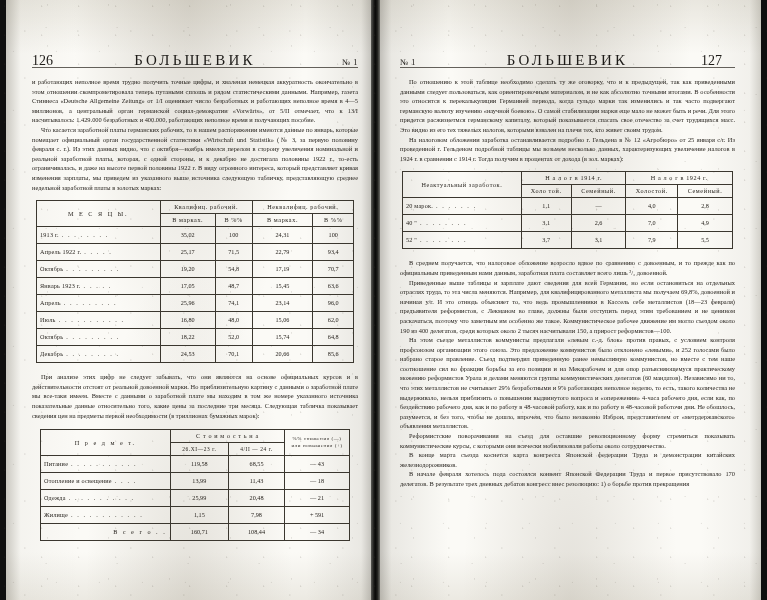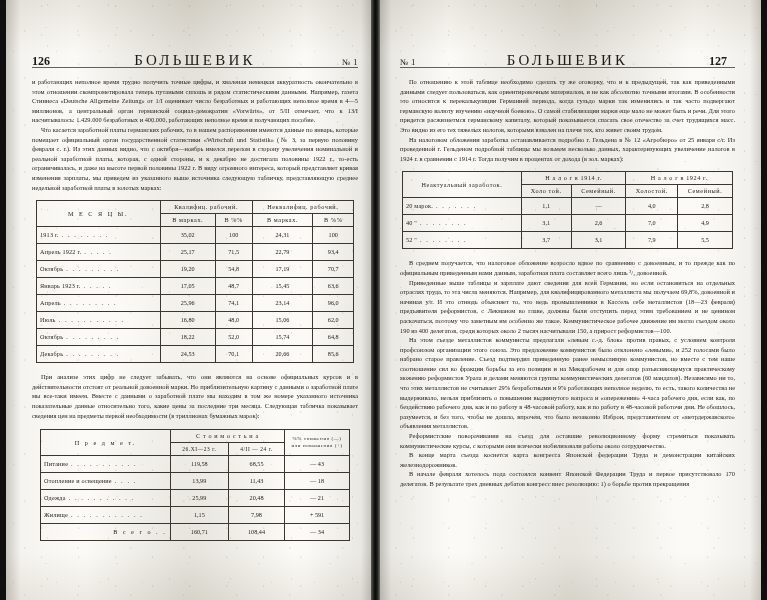--- a/index.html
+++ b/index.html
@@ -91,22 +91,22 @@
 
   
   .runhead {
     display: flex;
     align-items: baseline;
     font-size: 9.5px;
     letter-spacing: 0.5px;
     height: 14px;
   }
   .runhead .folio {
-    font-size: 12px;
-    font-weight: bold;
+    font-size: 14px;
+    font-weight: normal;
     letter-spacing: 0;
     width: 34px;
     flex: none;
   }
   .runhead .journal {
     flex: 1;
     text-align: center;
     font-size: 15px;
     letter-spacing: 3.2px;
     font-weight: normal;
@@ -342,21 +342,21 @@
   </div>
 
   <div class="gutter"></div>
 
   <div class="page right">
     <div class="typeblock">
 
       <div class="runhead">
         <span class="issue" style="text-align:left">№ 1</span>
         <span class="journal">БОЛЬШЕВИК</span>
-        <span class="folio" style="text-align:center">127</span>
+        <span class="folio" style="text-align:left">127</span>
       </div>
       <div class="rule"></div>
 
       <p class="body">По отношению к этой таблице необходимо сделать ту же оговорку, что и к предыдущей, так как приведенными данными следует пользоваться, как ориентировочным материалом, и не как абсолютно точными итогами. В особенности это относится к перекалькуляции Германией периода, когда гульдо марки так изменились и так часто подвергают германскую валюту изучению «научной боевою». О самой стабилизации марки еще мало не может быть и речи. Для этого придется расжизнетмся германскому капиталу, который показывается спасать свое отечество за счет трудящихся масс. Это видно из его тех тяжелых налогов, которыми взвален на плечи тех, кто живет своим трудом.</p>
       <p class="body">На налоговом обложении заработка останавливается подробно г. Гельдена в № 12 «Агробюро» от 25 января с/г. Из проведенной г. Гельденом подробной таблицы мы возьмем несколько данных, характеризующих увеличение налогов в 1924 г. в сравнении с 1914 г. Тогда получим в процентах от дохода (в зол. марках):</p>
 
       <div class="tblwrap m3">
         <table class="tbl">
           <tbody>
               <tr>

